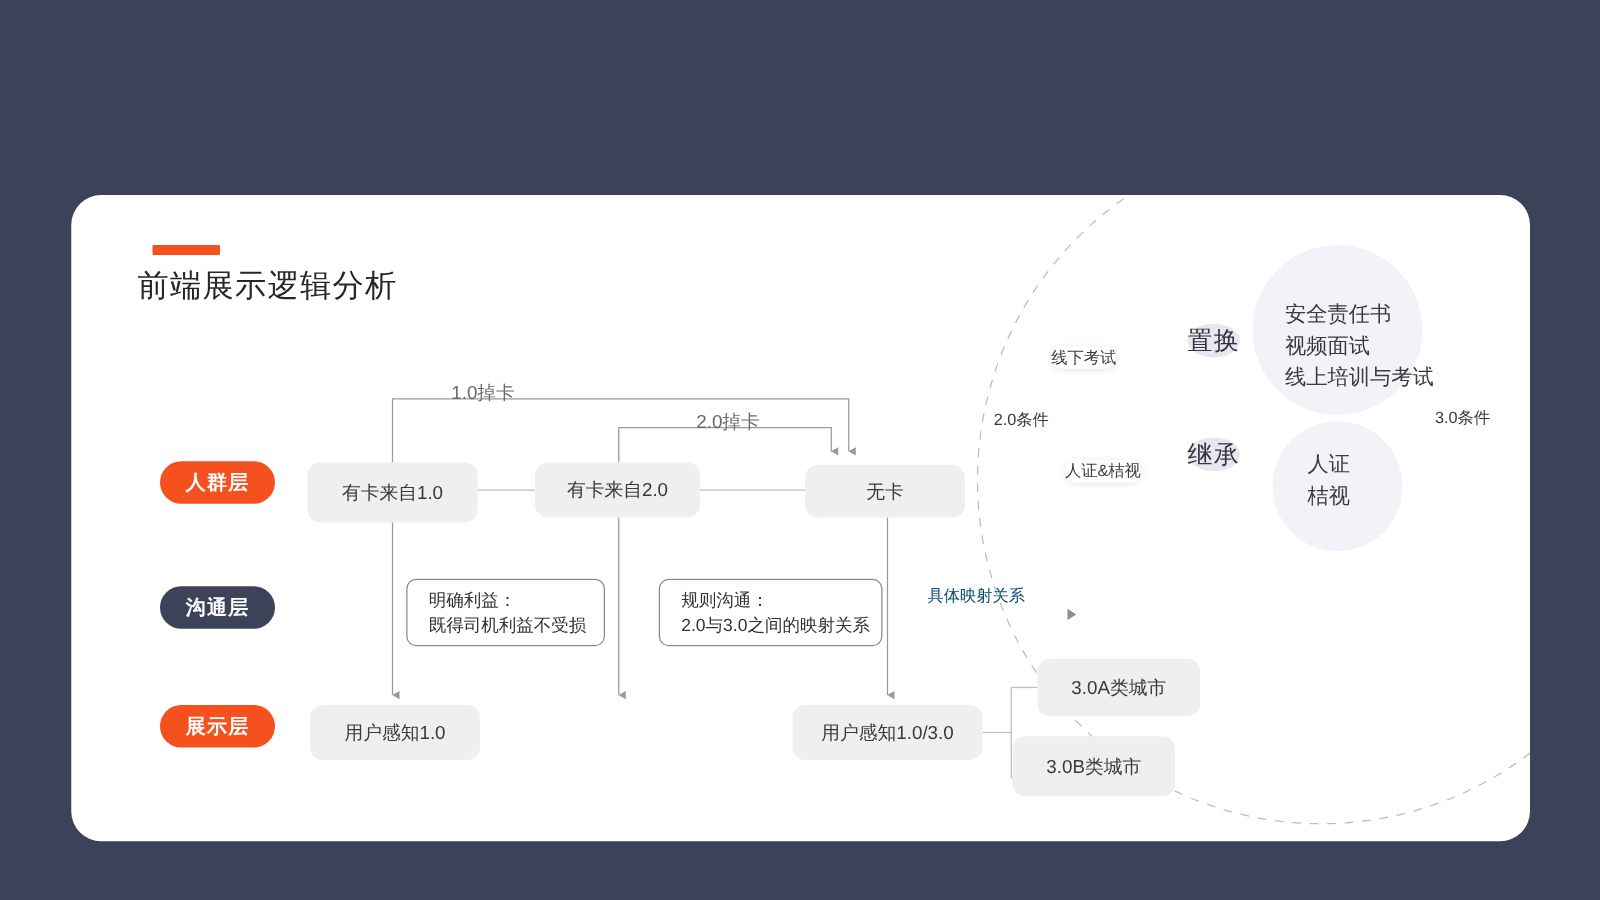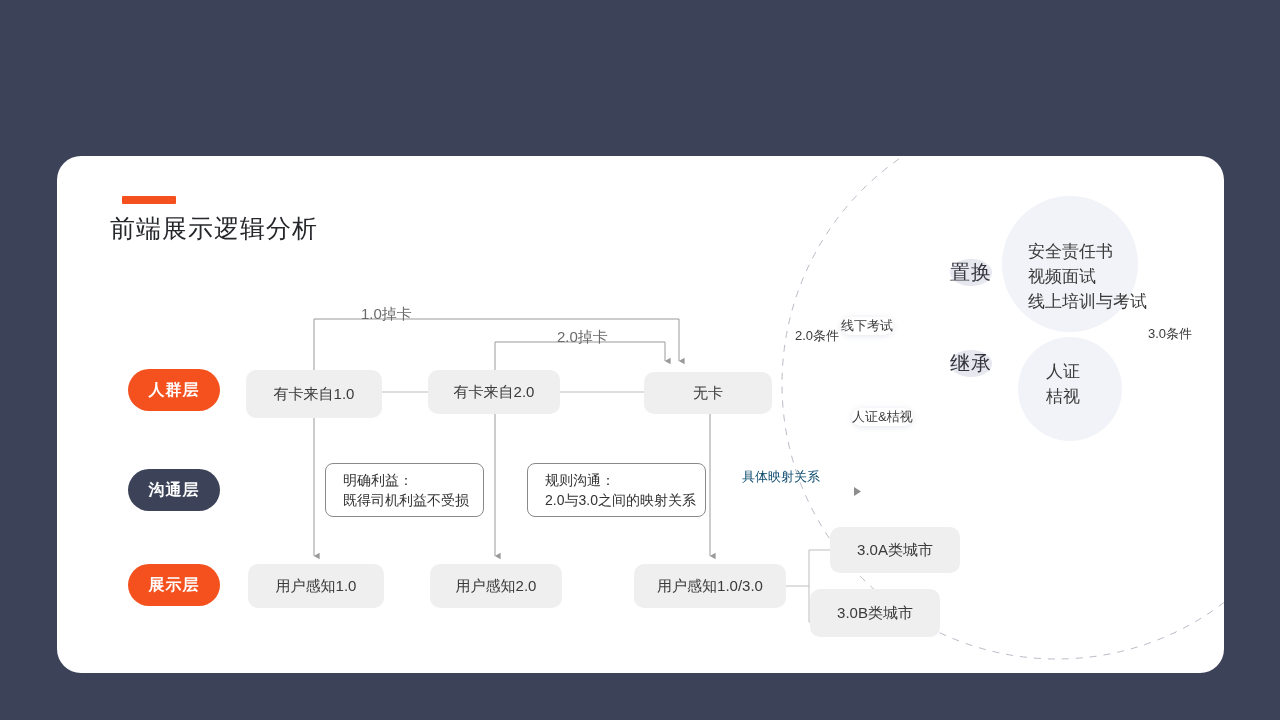--- a/index.html
+++ b/index.html
@@ -21,21 +21,21 @@
     position:absolute;left:122px;top:196px;width:54px;height:8px;
     background:#f4511e;border-radius:1px;
   }
   .page-title{
     position:absolute;left:110px;top:212px;
     font-size:25px;color:#26272b;letter-spacing:1px;white-space:nowrap;
   }
 
   
   .pill{
-    position:absolute;width:92px;height:42px;border-radius:21px;
+    position:absolute;width:92px;height:34px;border-radius:21px;
     display:flex;align-items:center;justify-content:center;
     color:#ffffff;font-size:16px;font-weight:bold;letter-spacing:1px;
   }
   .pill.orange{background:#f4511e;}
   .pill.navy{background:#3c4359;text-align:center;}
 
   
   .fbox{
     position:absolute;background:#efefef;border-radius:10px;
     display:flex;align-items:center;justify-content:center;
@@ -65,21 +65,20 @@
   }
   .circ-text{
     position:absolute;font-size:17px;color:#3a3a3a;line-height:25px;white-space:nowrap;
   }
 
   .chip{
     position:absolute;background:#ffffff;border-radius:9px;
     display:flex;align-items:center;justify-content:center;
     font-size:13px;color:#3a3a3a;white-space:nowrap;
     box-shadow:0 1px 6px rgba(90,100,140,.16);
-    margin-top:40px;
   }
 
   svg.lines{position:absolute;left:0;top:0;width:1167px;height:517px;overflow:visible;}
 </style>
 </head>
 <body>
 
 <div id="stage">
 
   <div class="card">
@@ -130,21 +129,20 @@
     <div class="obox" style="left:268px;top:307px;width:159px;height:54px;">
       <span>明确利益：</span>
       <span>既得司机利益不受损</span>
     </div>
     <div class="obox" style="left:470px;top:307px;width:179px;height:54px;">
       <span>规则沟通：</span>
       <span>2.0与3.0之间的映射关系</span>
     </div>
 
     <div class="fbox" style="left:191px;top:408px;width:136px;height:44px;">用户感知1.0</div>
-    <div class="fbox" style="left:373px;top:408px;width:132px;height:44px;">用户感知2.0</div>
     <div class="fbox" style="left:577px;top:408px;width:152px;height:44px;">用户感知1.0/3.0</div>
 
     <div class="fbox" style="left:773px;top:371px;width:130px;height:46px;">3.0A类城市</div>
     <div class="fbox" style="left:753px;top:433px;width:130px;height:48px;">3.0B类城市</div>
 
     <div class="cond-label" style="left:738px;top:171px;">2.0条件</div>
     <div class="cond-label" style="left:1091px;top:169px;">3.0条件</div>
 
     <div class="circ circ-big-top" style="left:945px;top:40px;"></div>
     <div class="circ circ-big-bot" style="left:961px;top:181px;"></div>

